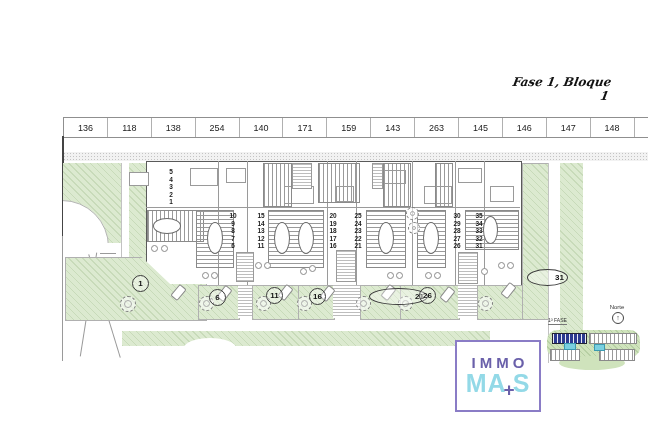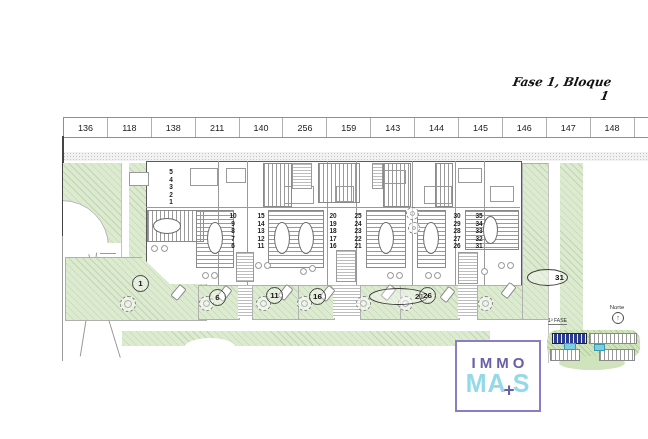--- a/index.html
+++ b/index.html
@@ -58,26 +58,26 @@
 <body>
 
 <div id="stage">
 
   <div id="plan-title" class="abs">Fase 1, Bloque 1</div>
 
   <div id="ruler" class="abs">
     <div class="cell">136</div>
     <div class="cell">118</div>
     <div class="cell">138</div>
-    <div class="cell">211</div>
+    <div class="cell">254</div>
     <div class="cell">140</div>
-    <div class="cell">256</div>
+    <div class="cell">171</div>
     <div class="cell">159</div>
     <div class="cell">143</div>
-    <div class="cell">144</div>
+    <div class="cell">263</div>
     <div class="cell">145</div>
     <div class="cell">146</div>
     <div class="cell">147</div>
     <div class="cell">148</div>
     <div class="cell">149</div>
   </div>
 
   <div class="abs road" style="left:63px;top:152px;width:585px;height:9px;"></div>
 
   <div class="abs" style="left:62px;top:136px;width:2px;height:100px;background:#444;"></div>

